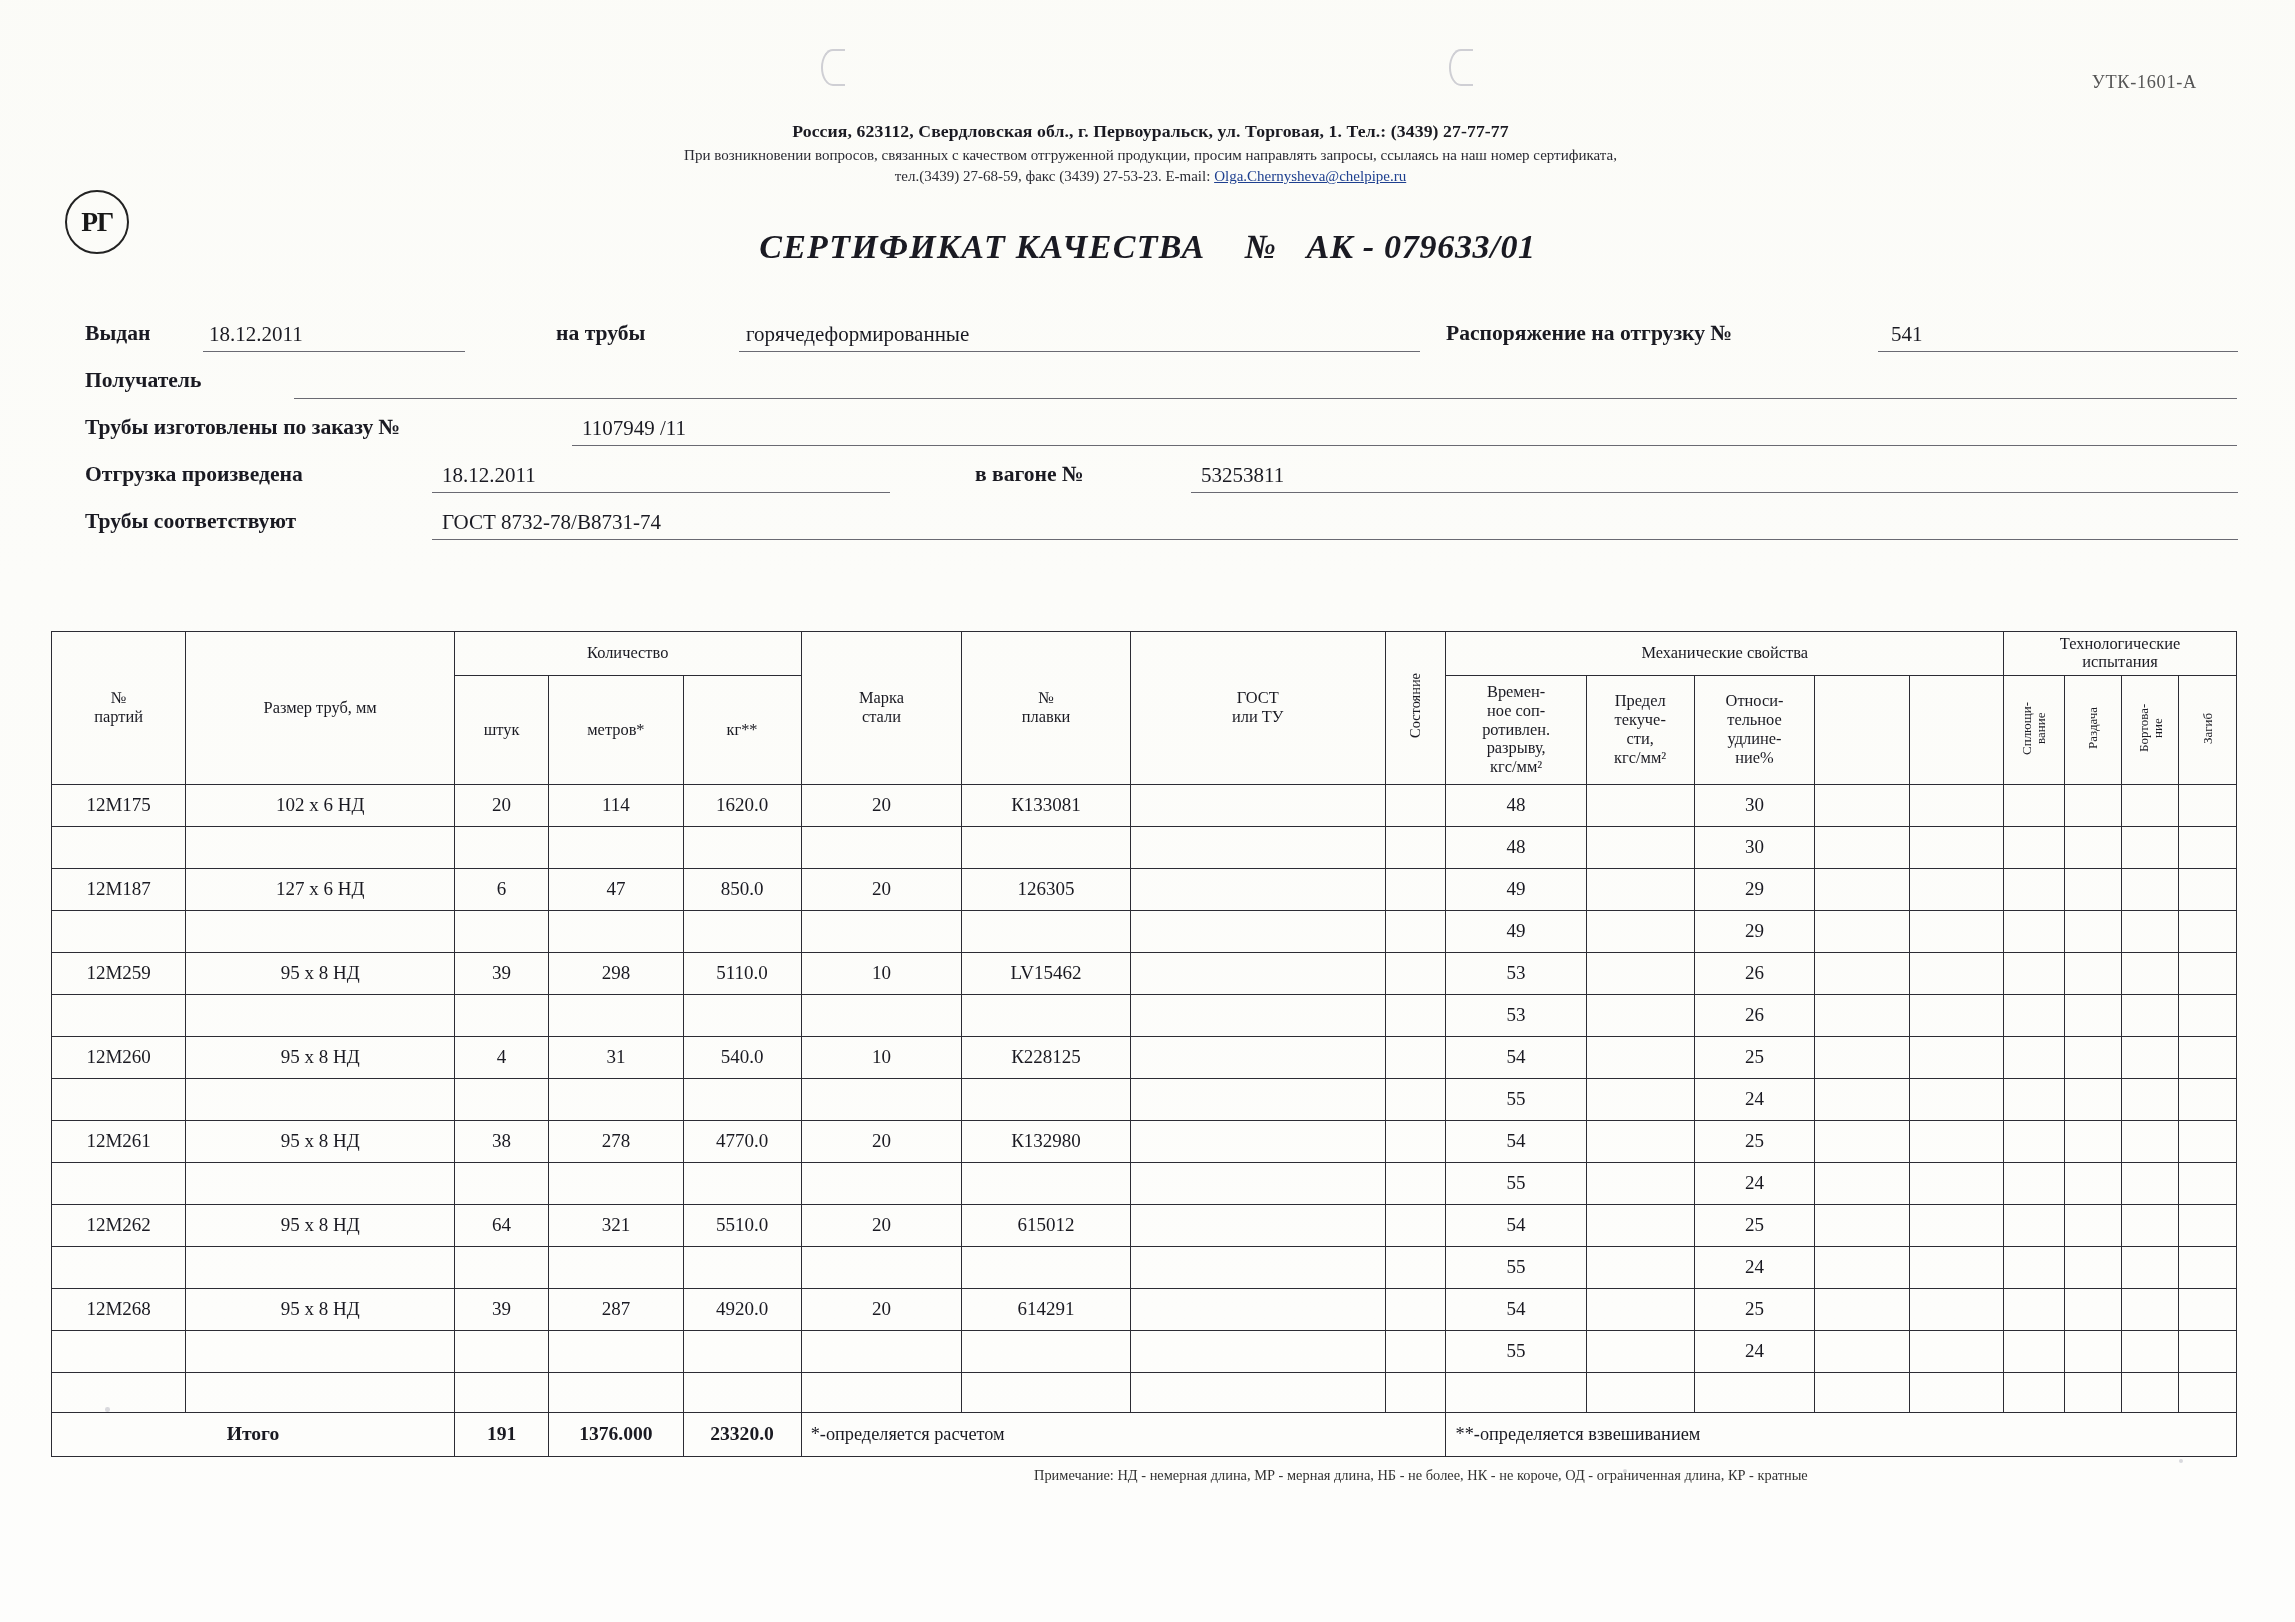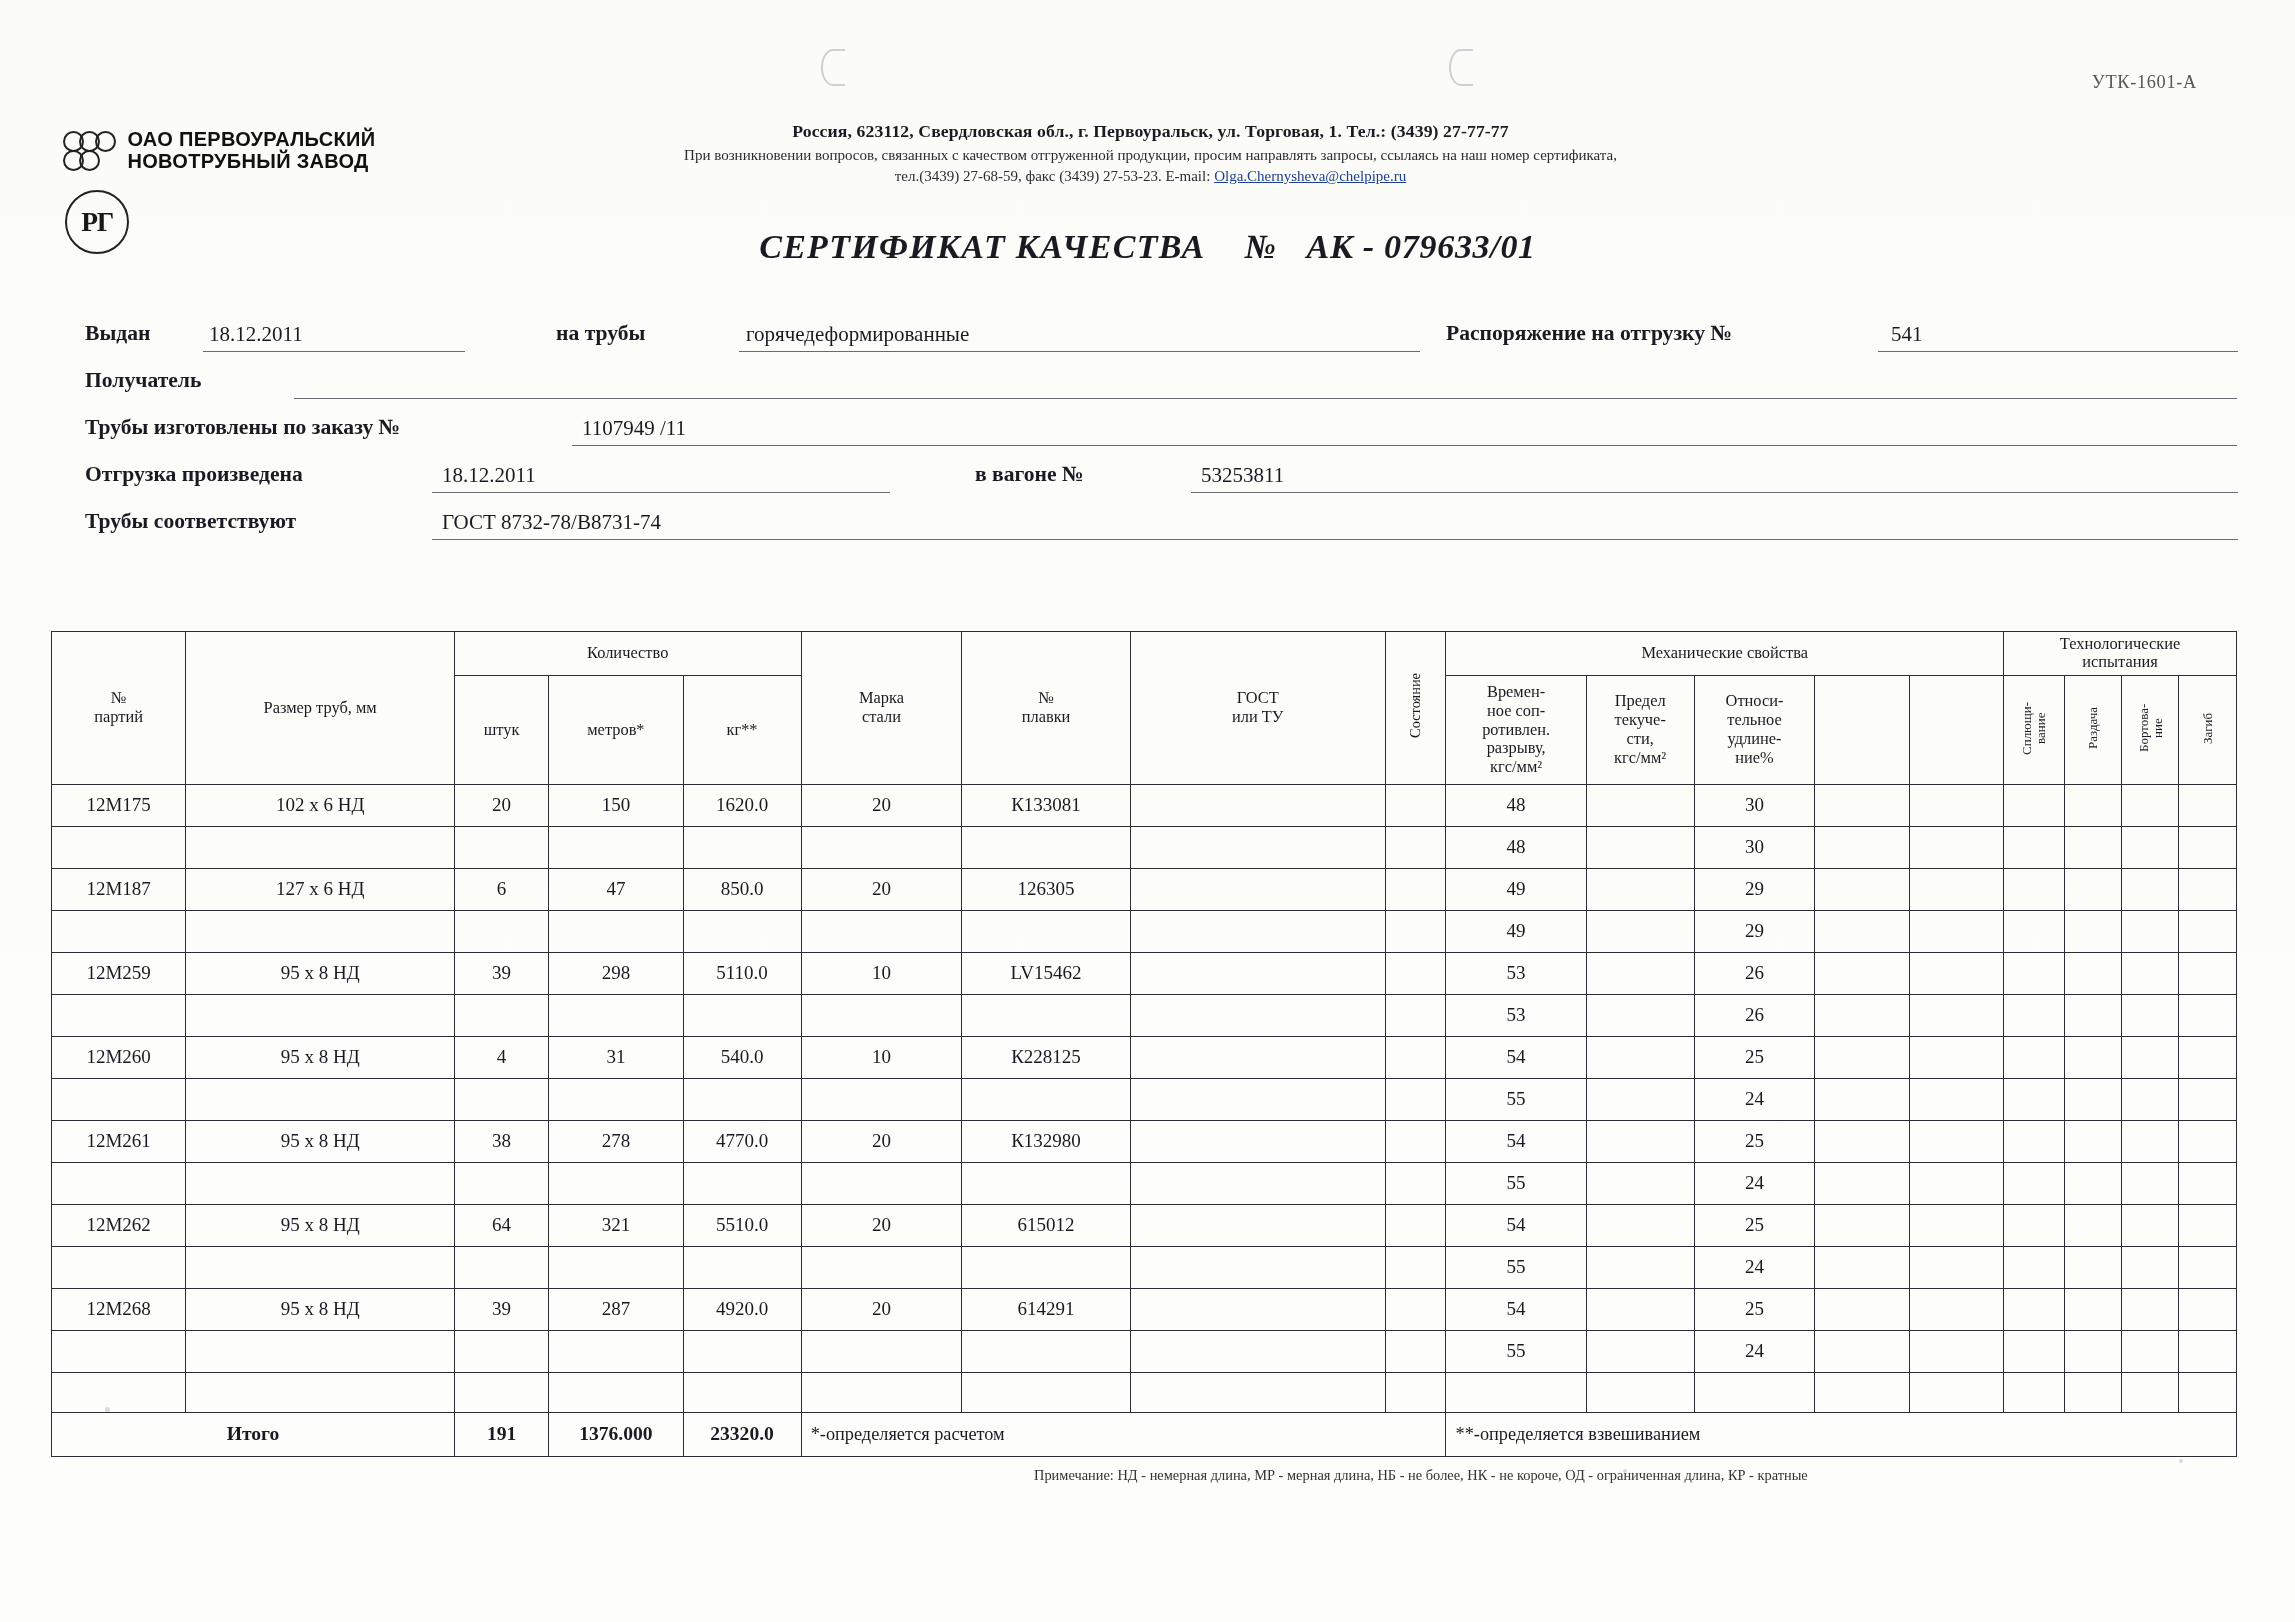--- a/index.html
+++ b/index.html
@@ -229,35 +229,20 @@
 <body>
 
 <div class="page">
   <div class="scan-tint"></div>
 
   <div class="punch p1"></div>
   <div class="punch p2"></div>
 
   <div class="doc-code">УТК-1601-А</div>
 
-  <div class="logo-wrap">
-    <div class="logo-row">
-      <div class="logo-mark">
-        <i></i>
-          <i></i>
-          <i></i>
-          <i></i>
-          <i></i>
-      </div>
-      <div class="logo-text">
-        <div>ОАО ПЕРВОУРАЛЬСКИЙ</div>
-        <div>НОВОТРУБНЫЙ ЗАВОД</div>
-      </div>
-    </div>
-  </div>
   <div class="gost-mark">РГ</div>
 
   <div class="addr">
     <div class="l1">Россия, 623112, Свердловская обл., г. Первоуральск, ул. Торговая, 1. Тел.: (3439) 27-77-77</div>
     <div class="l2">При возникновении вопросов, связанных с качеством отгруженной продукции, просим направлять запросы, ссылаясь на наш номер сертификата,</div>
     <div class="l3">
       <span>тел.(3439) 27-68-59, факс (3439) 27-53-23.  E-mail: </span><span class="email">Olga.Chernysheva@chelpipe.ru</span>
     </div>
   </div>
 
@@ -374,21 +359,21 @@
         <th><span class="vert-tall" style="white-space:pre-line">Бортова-
 ние</span></th>
         <th><span class="vert-tall">Загиб</span></th>
       </tr>
     </thead>
     <tbody>
       <tr class="data-row">
         <td>12М175</td>
         <td>102 х 6 НД</td>
         <td>20</td>
-        <td>150</td>
+        <td>114</td>
         <td>1620.0</td>
         <td>20</td>
         <td>К133081</td>
         <td></td>
         <td></td>
         <td>48</td>
         <td></td>
         <td>30</td>
         <td></td>
         <td></td>

